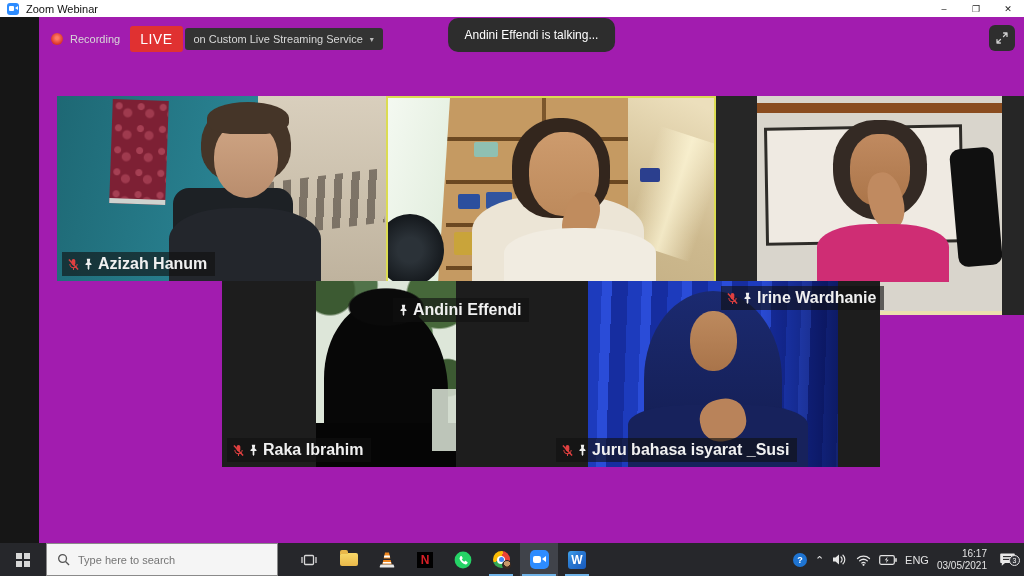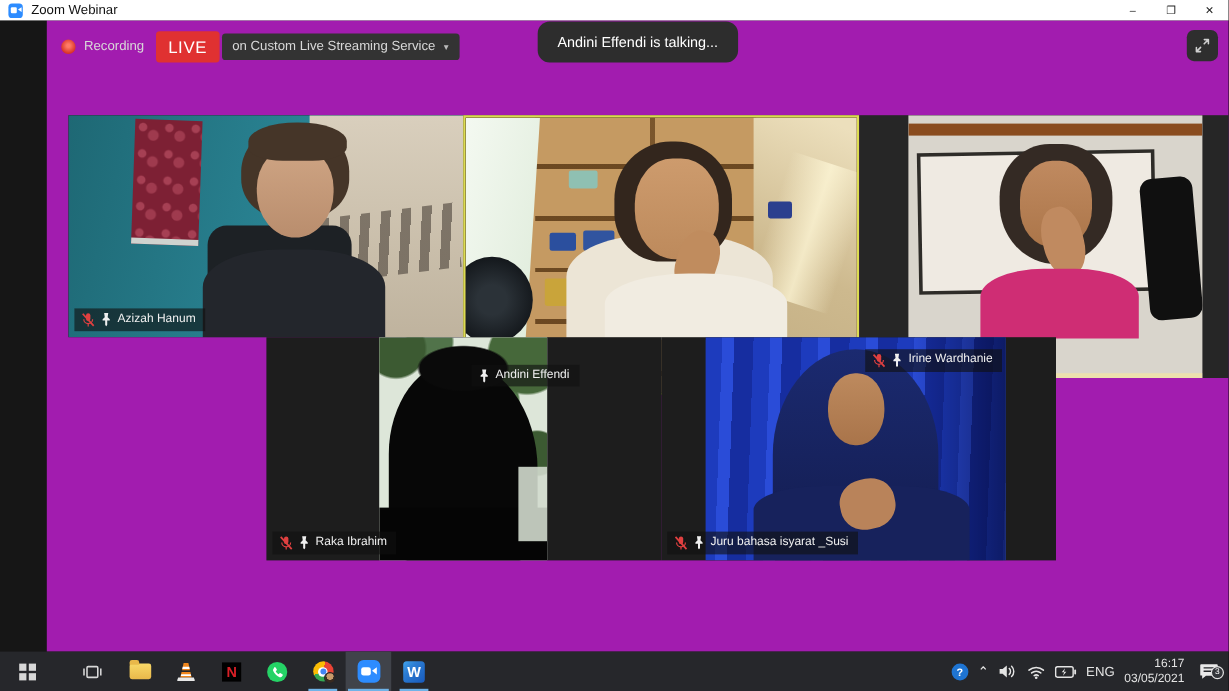--- a/index.html
+++ b/index.html
@@ -45,22 +45,22 @@
   #tile-irine  { left:677px; top:79px;  width:329px; height:219px; background:#262626; }
   #tile-raka   { left:183px; top:264px; width:329px; height:186px; }
   #tile-susi   { left:512px; top:264px; width:329px; height:186px; }
 
   .video { position:absolute; top:0; bottom:0; overflow:hidden; }
   #tile-azizah .video, #tile-andini .video { left:0; right:0; }
   #tile-irine .video { left:41px; width:245px; }
   #tile-raka  .video { left:94px; width:140px; }
   #tile-susi  .video { left:37px; width:250px; }
 
-  .name-tag { position:absolute; left:5px; bottom:5px; z-index:6; display:flex; align-items:flex-start; gap:5px;
-              background:rgba(16,16,16,.62); padding:3px 8px 3px 6px; font-size:10px; color:#f0f0f0; white-space:nowrap; }
+  .name-tag { position:absolute; left:5px; bottom:5px; z-index:6; display:flex; align-items:center; gap:5px;
+              background:rgba(16,16,16,.62); padding:3px 8px 3px 6px; font-size:16px; color:#f0f0f0; white-space:nowrap;font-weight:bold; }
 
   
   .v-azizah { background:linear-gradient(103deg,#1e6874 0%,#2a8494 55%,#226f80 100%); }
   .az-poster { position:absolute; left:54px; top:4px; width:56px; height:104px; transform:rotate(2deg);
                background:#7d2034;
                background-image:radial-gradient(circle at 30% 30%, rgba(200,90,110,.55) 0 3px, transparent 4px),
                                 radial-gradient(circle at 70% 60%, rgba(200,90,110,.45) 0 4px, transparent 5px);
                background-size:22px 22px; border-bottom:5px solid #cfd3cf; }
   .az-panel { position:absolute; right:0; top:0; width:128px; height:100%;
               background:linear-gradient(180deg,#d9cfbd,#bfb39e); }
@@ -353,20 +353,27 @@
   <div id="taskbar">
     <div class="tb-start">
       <div class="win-logo">
         <div></div>
           <div></div>
         <div></div>
           <div></div>
       </div>
     </div>
 
+    <div class="tb-search">
+      <svg width="13" height="13" viewBox="0 0 14 14">
+        <circle cx="6" cy="6" r="4.2" stroke="#555" stroke-width="1.4" fill="none"></circle>
+        <line x1="9.2" y1="9.2" x2="13" y2="13" stroke="#555" stroke-width="1.4"></line>
+      </svg>
+      <input type="text" placeholder="Type here to search" style="">
+    </div>
 
     <div class="tb-taskview">
       <svg width="16" height="14" viewBox="0 0 16 14">
         <rect x="3.5" y="2.5" width="9" height="9" rx="1" stroke="#d8d8d8" stroke-width="1.3" fill="none"></rect>
         <line x1="1" y1="4" x2="1" y2="10" stroke="#d8d8d8" stroke-width="1.3"></line>
         <line x1="15" y1="4" x2="15" y2="10" stroke="#d8d8d8" stroke-width="1.3"></line>
       </svg>
     </div>
 
     <div class="tb-apps">

